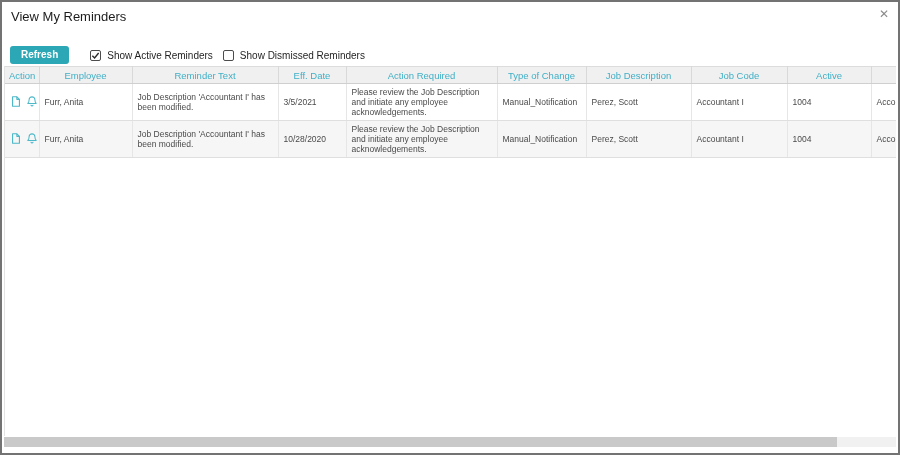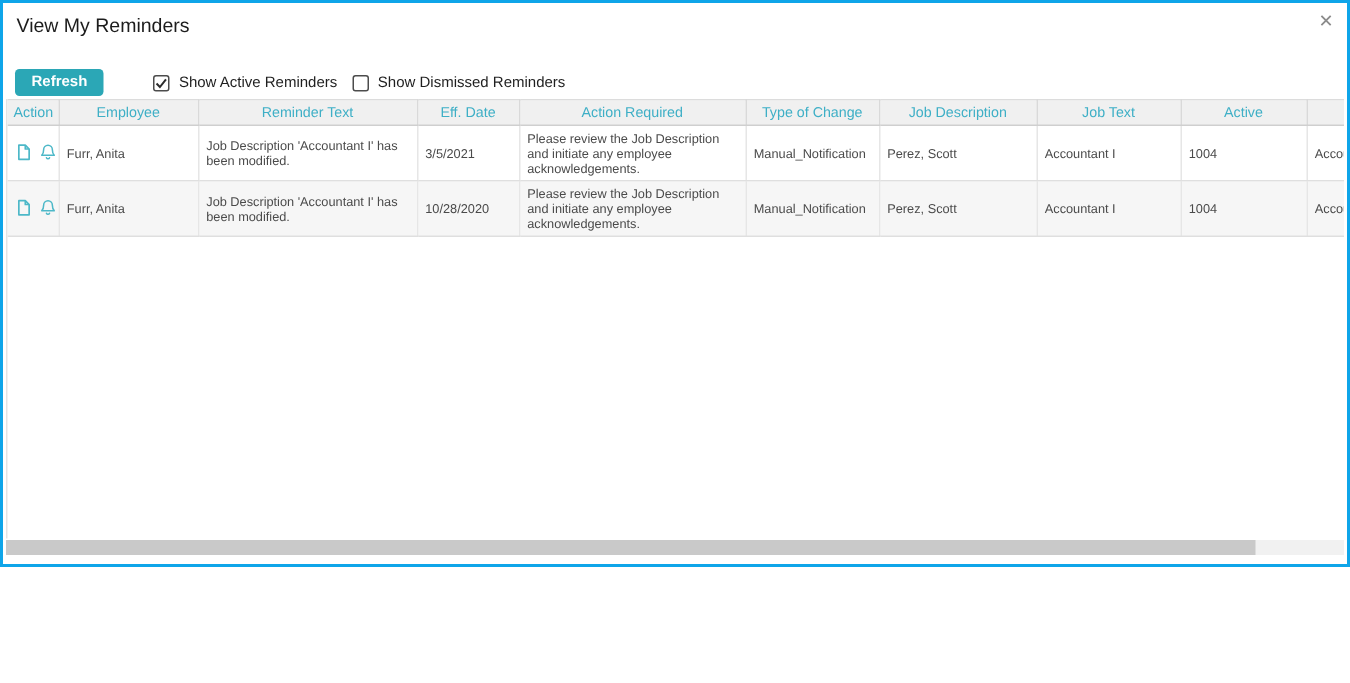--- a/index.html
+++ b/index.html
@@ -2,23 +2,23 @@
 <html><head>
 <meta charset="utf-8">
 <style>
   * { box-sizing: border-box; }
   html, body { margin: 0; padding: 0; background: #fff; }
   body { font-family: "Liberation Sans", sans-serif; }
 
   .dialog {
     position: relative;
     width: 900px;
-    height: 378px;
+    height: 455px;
     background: #ffffff;
-    border: 2px solid #0ea5e9;
+    border: 2px solid #737373;
     overflow: hidden;
   }
 
   .dialog-title {
     position: absolute;
     top: 7px;
     left: 9px;
     font-size: 13px;
     color: #1c1c1c;
   }
@@ -44,21 +44,21 @@
 
   .refresh-btn {
     background: #2BA7B6;
     color: #ffffff;
     font-family: inherit;
     font-size: 10px;
     font-weight: bold;
     border: none;
     border-radius: 3px;
     padding: 3px 11px 4px 11px;
-    margin-right: 33px;
+    margin-right: 21px;
     cursor: pointer;
   }
 
   .checkbox-group {
     display: flex;
     align-items: center;
     font-size: 10px;
     color: #1f1f1f;
   }
   .checkbox-group.second { margin-left: 10px; }
@@ -196,21 +196,21 @@
       </colgroup>
       <thead>
         <tr>
           <th>Action</th>
           <th>Employee</th>
           <th>Reminder Text</th>
           <th>Eff. Date</th>
           <th>Action Required</th>
           <th>Type of Change</th>
           <th>Job Description</th>
-          <th>Job Text</th>
+          <th>Job Code</th>
           <th>Active</th>
           <th>Position</th>
         </tr>
       </thead>
       <tbody>
         <tr>
           <td class="cell-action">
             <span class="action-icons">
               <span>
                 <svg width="12" height="13" viewBox="0 0 14 14" fill="none" stroke="#4DB8C8" stroke-width="1.3" stroke-linejoin="round">

